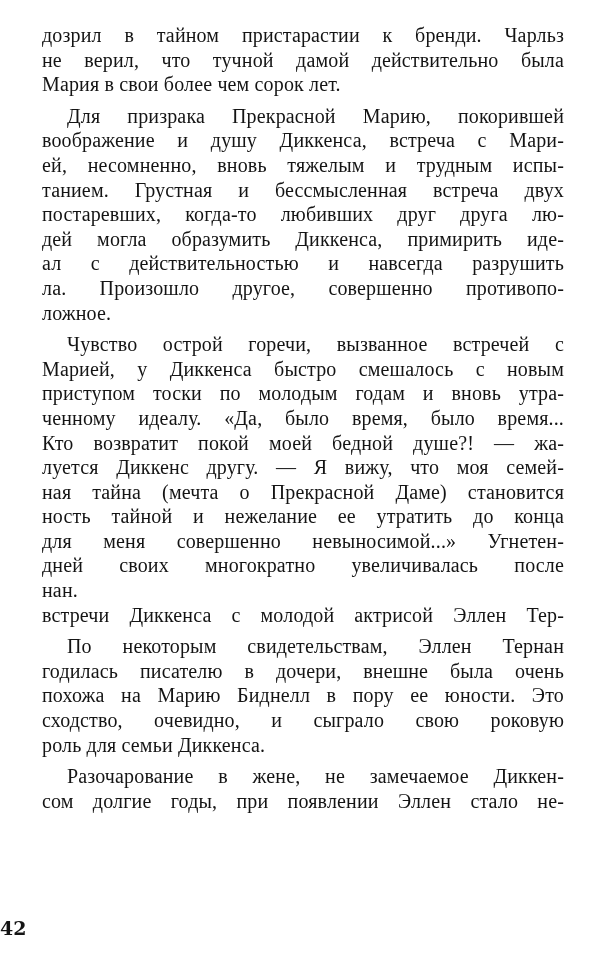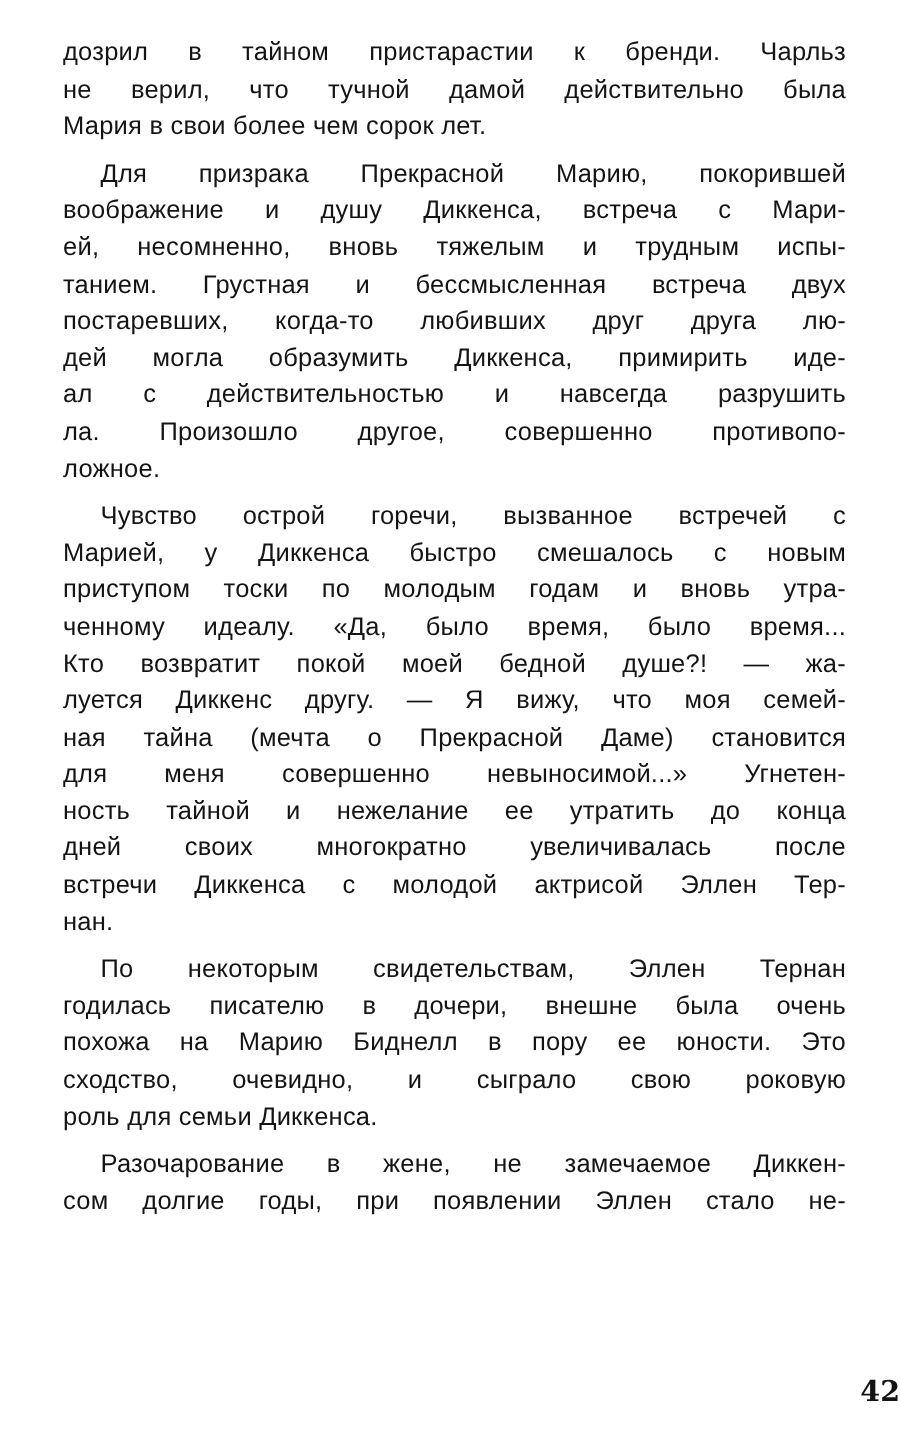--- a/index.html
+++ b/index.html
@@ -1,28 +1,28 @@
 <!DOCTYPE html>
 <html><head>
   <meta charset="utf-8">
   <style>
     html, body { margin: 0; padding: 0; background: #ffffff; }
     body { width: 600px; height: 966px; position: relative; overflow: hidden; }
     .page {
       position: absolute; left: 42px; top: 23px; width: 522px;
-      font-family: Liberation Sans, sans-serif;
-      font-size: 17px; line-height: 24.6px; color: #141414;
+      font-family: Liberation Serif, serif;
+      font-size: 20px; line-height: 24.6px; color: #141414;
       letter-spacing: 0.15px;
     }
     .line { display: block; white-space: nowrap; text-align: justify; text-align-last: justify; height: 24.6px; }
     .line.last { text-align-last: left; }
     .line.indent { padding-left: 25px; }
     .para-gap { height: 7px; }
     .page-number {
-      position: absolute; left: 0; width: 600px; top: 917px; text-align: right;
+      position: absolute; left: 0; width: 600px; top: 917px; text-align: left;
       font-family: "DejaVu Serif", "Liberation Serif", serif;
       font-weight: bold; font-size: 19px; color: #141414;
     }
   </style>
 </head>
 <body>
 
 <div class="page">
 
   <div>
@@ -46,25 +46,25 @@
   <div class="para-gap"></div>
 
   <div>
     <span class="line indent">Чувство острой горечи, вызванное встречей с</span>
     <span class="line">Марией, у Диккенса быстро смешалось с новым</span>
     <span class="line">приступом тоски по молодым годам и вновь утра-</span>
     <span class="line">ченному идеалу. «Да, было время, было время...</span>
     <span class="line">Кто возвратит покой моей бедной душе?! — жа-</span>
     <span class="line">луется Диккенс другу. — Я вижу, что моя семей-</span>
     <span class="line">ная тайна (мечта о Прекрасной Даме) становится</span>
+    <span class="line">ность тайной и нежелание ее утратить до конца</span>
     <span class="line">для меня совершенно невыносимой...» Угнетен-</span>
-    <span class="line">ность тайной и нежелание ее утратить до конца</span>
     <span class="line">дней своих многократно увеличивалась после</span>
+    <span class="line last">нан.</span>
     <span class="line">встречи Диккенса с молодой актрисой Эллен Тер-</span>
-    <span class="line last">нан.</span>
   </div>
   <div class="para-gap"></div>
 
   <div>
     <span class="line indent">По некоторым свидетельствам, Эллен Тернан</span>
     <span class="line">годилась писателю в дочери, внешне была очень</span>
     <span class="line">похожа на Марию Биднелл в пору ее юности. Это</span>
     <span class="line">сходство, очевидно, и сыграло свою роковую</span>
     <span class="line last">роль для семьи Диккенса.</span>
   </div>

